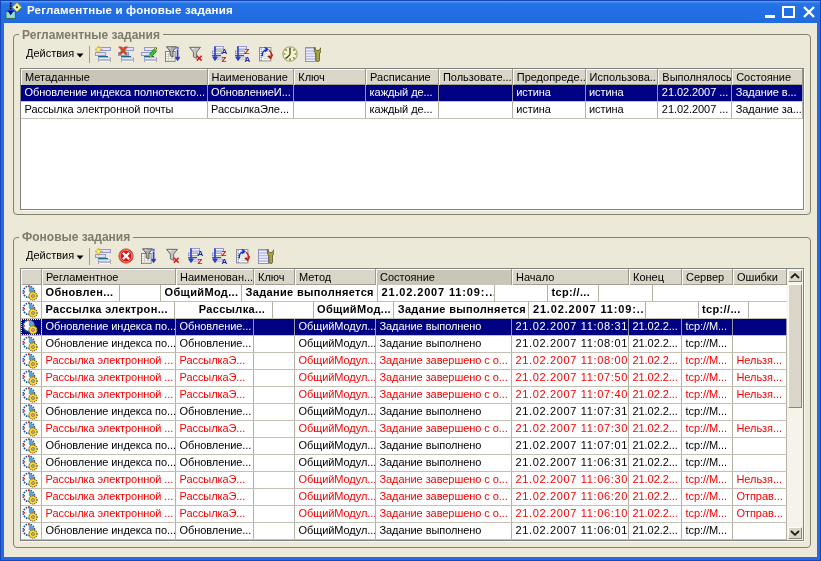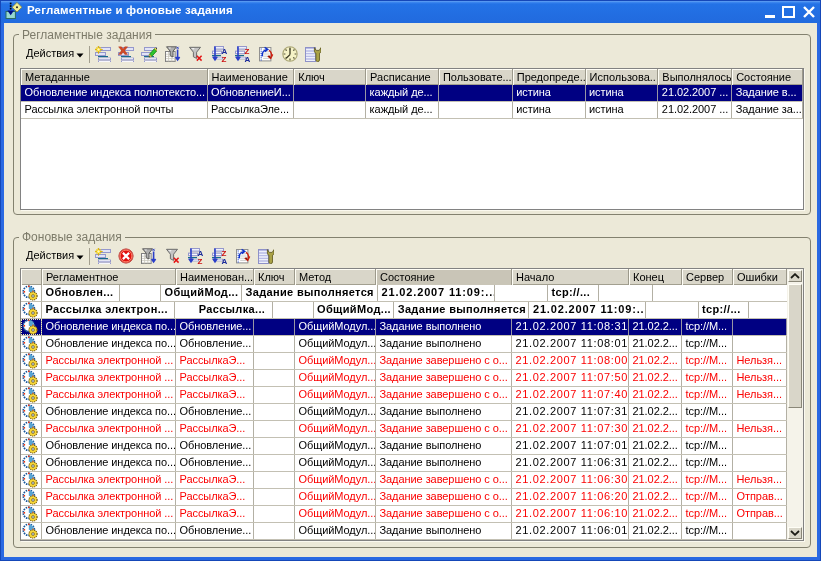--- a/index.html
+++ b/index.html
@@ -5,21 +5,21 @@
 html,body{width:821px;height:561px;overflow:hidden;}
 body{font-family:"Liberation Sans",sans-serif;-webkit-font-smoothing:antialiased;background:#2a69e2;position:relative;}
 .abs{position:absolute;}
 
 #frame{left:0;top:0;width:821px;height:561px;background:#2a69e2;border:1px solid #1547b8;}
 #titlebar{left:1px;top:1px;width:819px;height:22px;background:linear-gradient(180deg,#6aa6f2 0,#418af0 1px,#2372e6 3px,#216ade 100%);}
 #titletext{left:27px;top:4px;color:#fff;font-size:11.5px;font-weight:bold;letter-spacing:0.2px;}
 #client{left:4px;top:23px;width:813px;height:534px;background:#ece9d8;}
 
 .group{border:1px solid #83816f;border-radius:4px;}
-.glabel{background:#ece9d8;color:#7d7b6a;font-size:12px;font-weight:normal;padding:0 3px;white-space:nowrap;}
+.glabel{background:#ece9d8;color:#7d7b6a;font-size:12px;font-weight:bold;padding:0 3px;white-space:nowrap;}
 
 .actbtn{color:#000;font-size:11px;}
 .sep{width:1px;background:#a39f8f;}
 
 .tbl{background:#fff;border:1px solid #828282;box-shadow:1px 1px 0 #fbf9ef;}
 .hrow{display:flex;background:#d9d6c9;box-shadow:inset 0 -1px 0 #a29f8f;}
 .hcell{position:relative;font-size:11px;color:#000;padding:2px 0 0 4px;white-space:nowrap;overflow:hidden;
  border-right:1px solid #9c998b;box-shadow:inset 0 1px 0 #fffef6, inset 1px 1px 0 #fffef6;}
 .hcell.sorted{background:#c9c5b7;}
 .drow{display:flex;}

